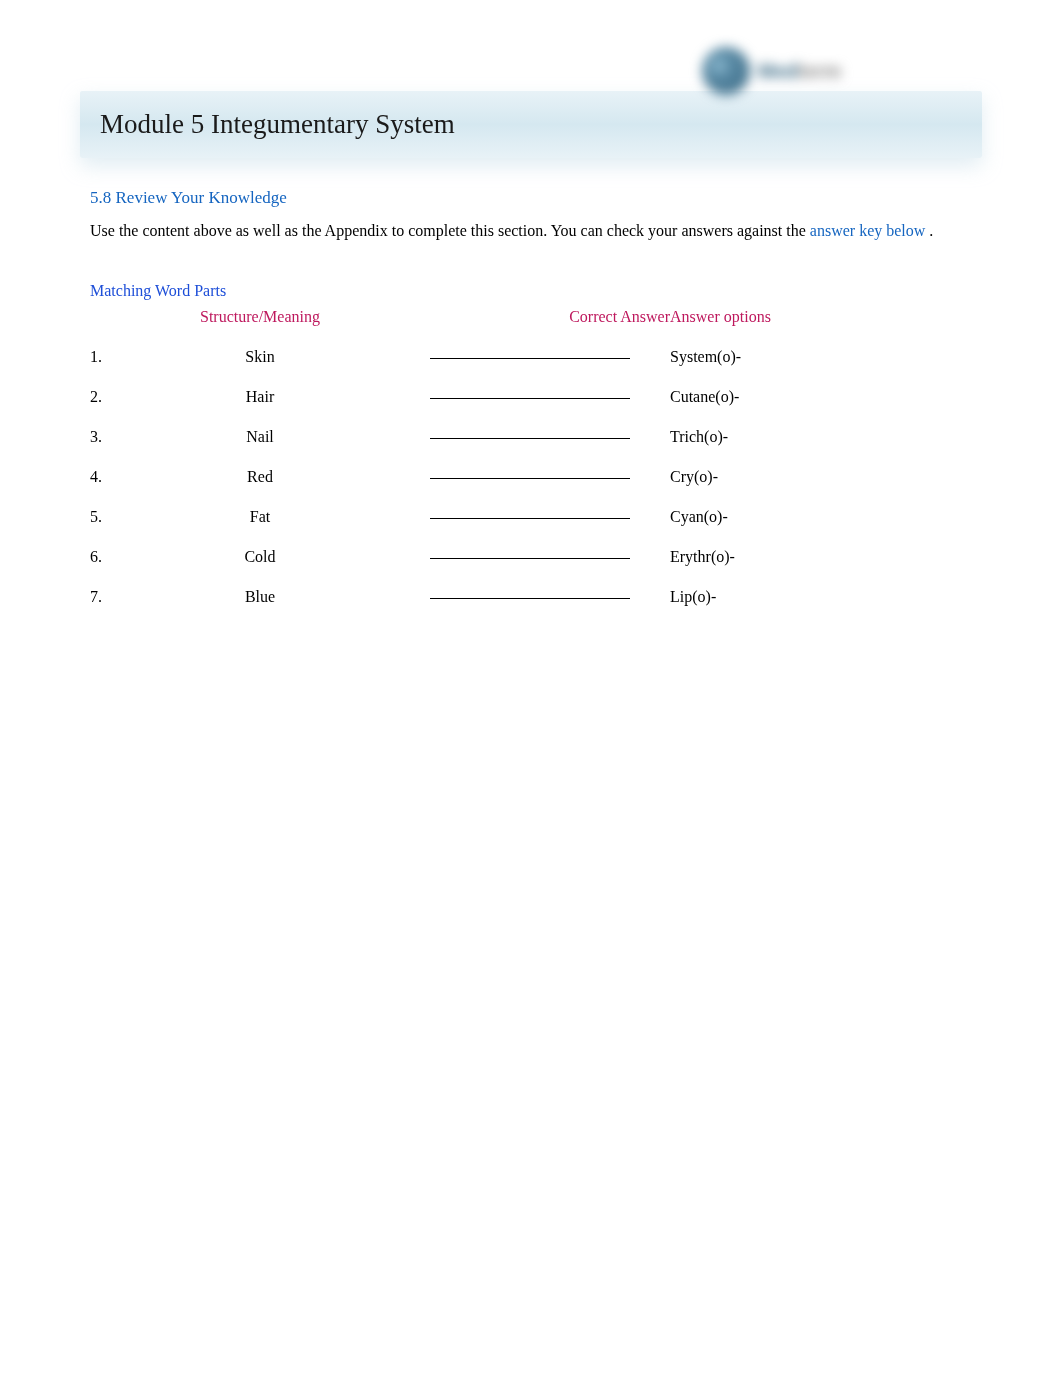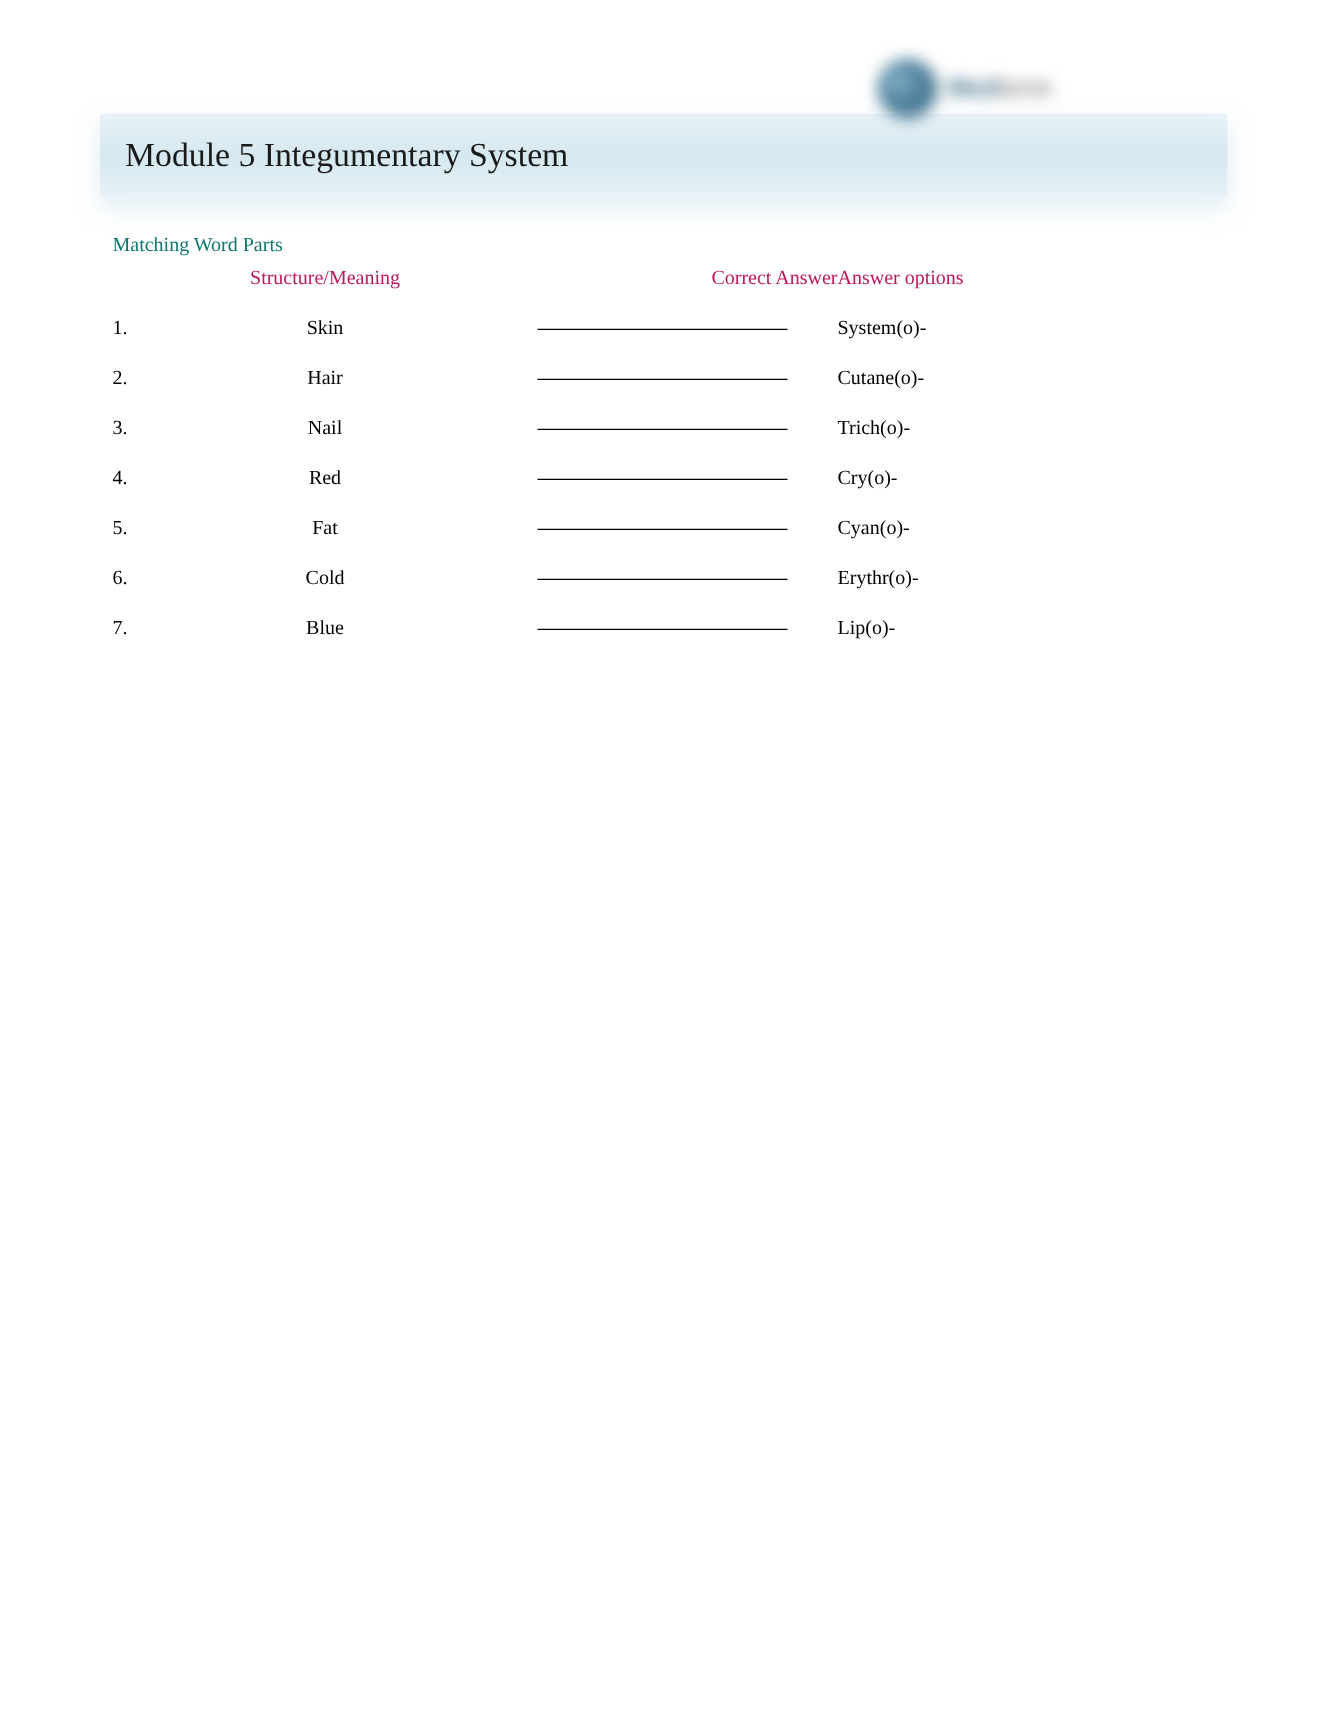--- a/index.html
+++ b/index.html
@@ -97,21 +97,21 @@
       margin-bottom: 40px;
     }
     
     .link {
       color: #1565c0;
       text-decoration: none;
     }
     
     .subheading {
       font-size: 16px;
-      color: #0f766e;
+      color: #1d4ed8;
       margin-bottom: 8px;
     }
     
     .sub-instructions {
       font-size: 16px;
       color: #000;
       margin-bottom: 140px;
     }
     
     .table-container {
@@ -180,21 +180,26 @@
     <div class="logo-circle"></div>
     <div class="logo-text">Med<span>term</span></div>
   </div>
 
   <div class="title-bar">
     <h1>Module 5 Integumentary System</h1>
   </div>
 
   <div class="content">
 
-
+    <div class="section-heading">5.8 Review Your Knowledge</div>
+
+    <div class="instructions">
+      <span>Use the content above as well as the Appendix to complete this section. You can check your answers against the </span>
+      <a href="#" class="link">answer key below</a><span> .</span>
+    </div>
 
     <div class="subheading">Matching Word Parts</div>
 
 
     <div class="table-container">
 
       <div class="table-header">
         <div class="col-num"></div>
         <div class="col-structure">Structure/Meaning</div>
         <div class="col-answer">Correct Answer</div>

